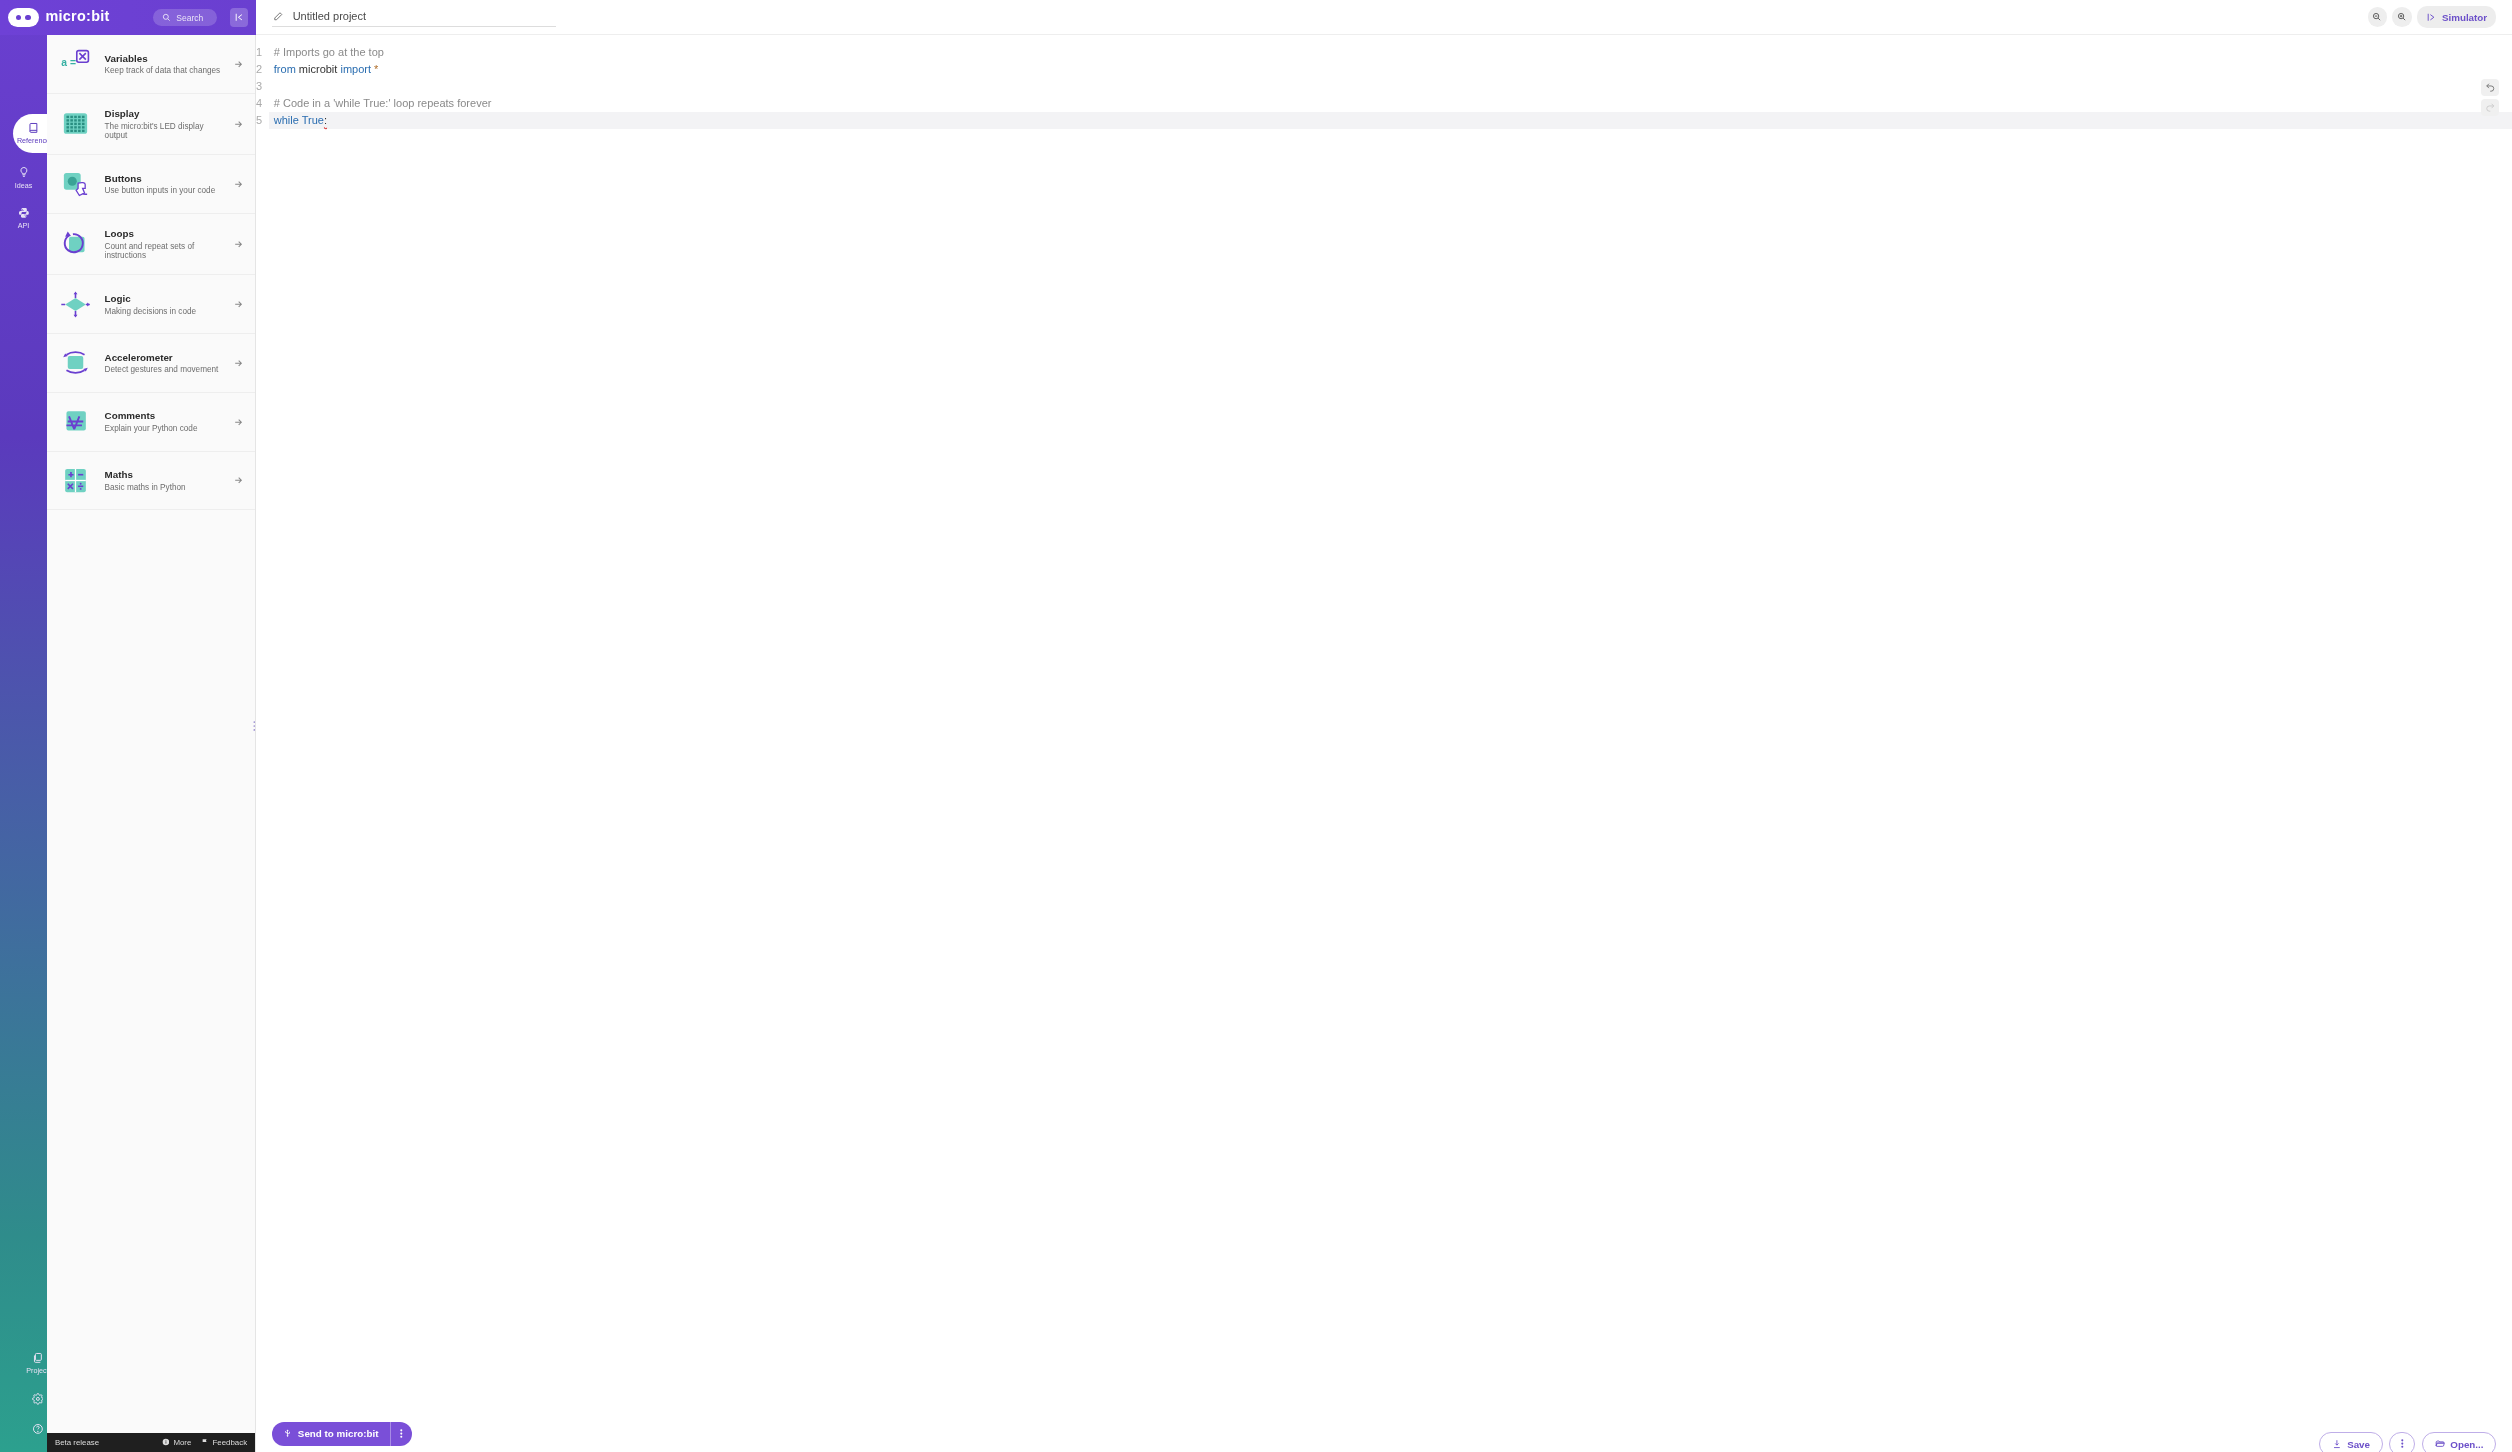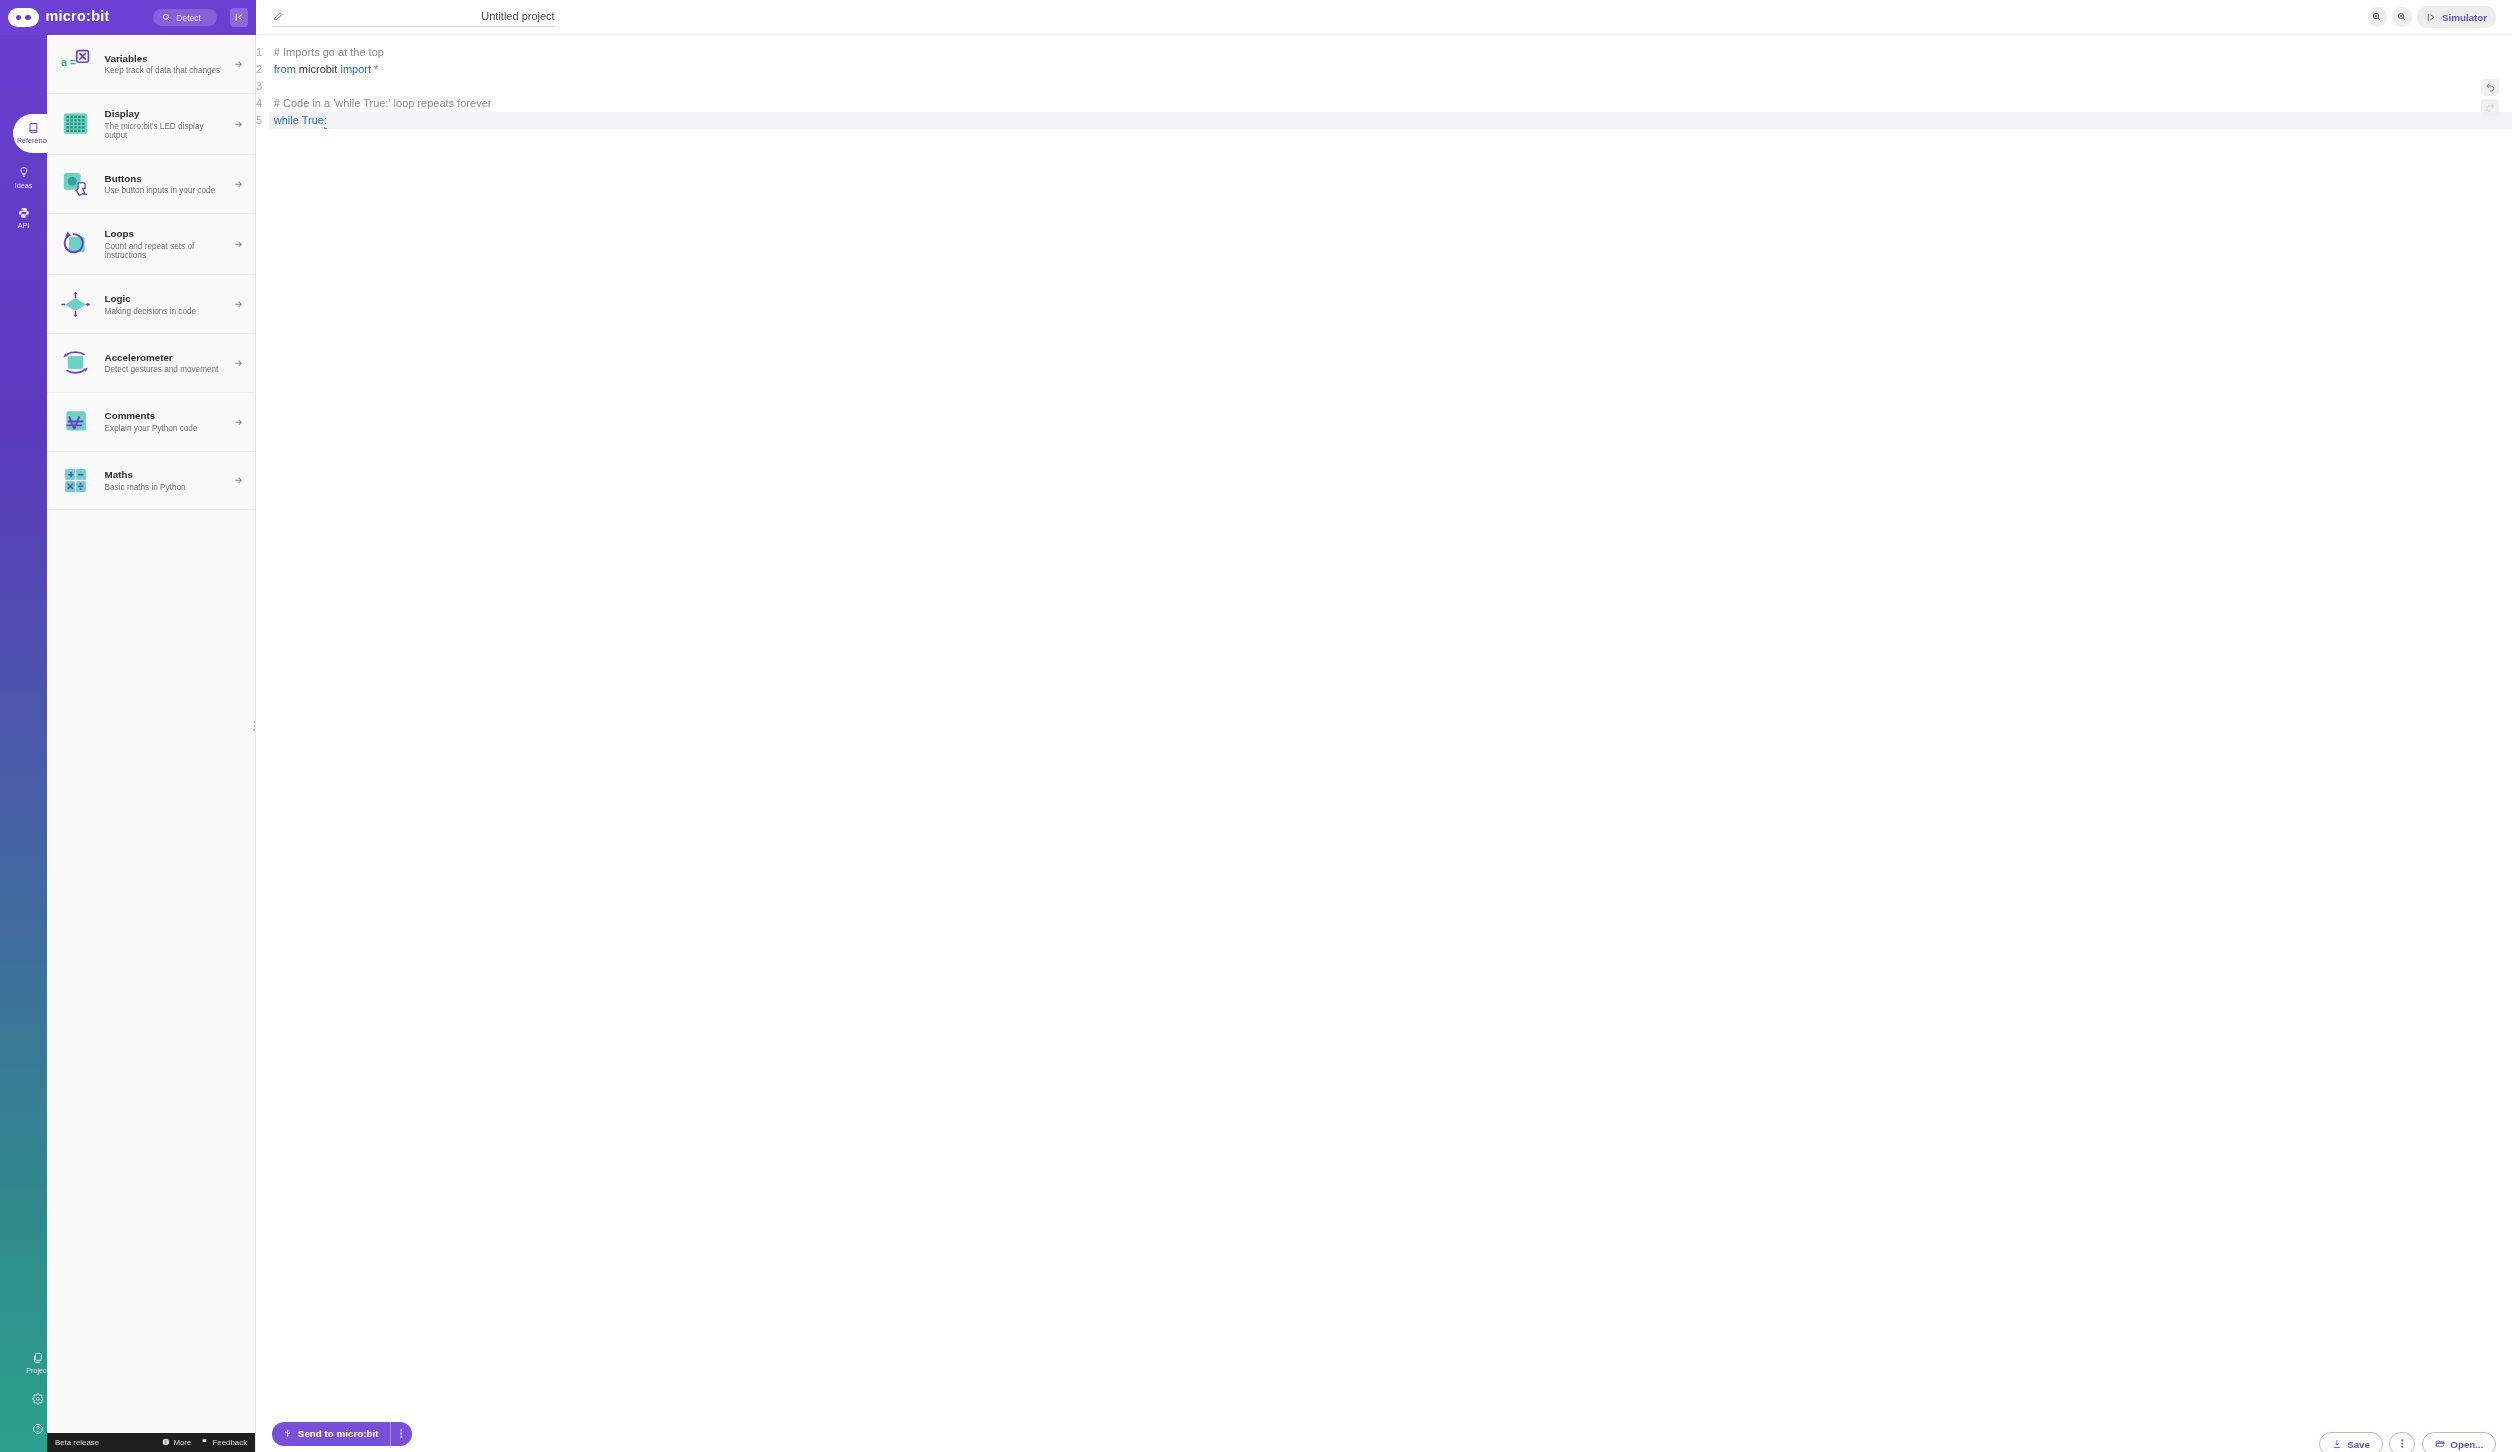--- a/index.html
+++ b/index.html
@@ -59,21 +59,21 @@
 
 .drag-handle { position:absolute; right:-3.3px; top:50%; transform:translateY(-50%); color:#9b8ed1; cursor:ew-resize; z-index:3; }
 
 
 .main { flex:1; display:flex; flex-direction:column; min-width:0; }
 .editor-header {
   height:35px; display:flex; align-items:center; padding:0 15.7px; gap:10.5px;
   border-bottom:0.7px solid #eee;
 }
 .editor-header .title-wrap { display:flex; align-items:center; gap:9.2px; border-bottom:0.7px solid #ddd; padding:2.6px 1.3px 3.9px; }
-.editor-header .proj-title { font-size:11px; color:#4a4a4a; border:none; outline:none; background:transparent; min-width:262px;text-align:right; }
+.editor-header .proj-title { font-size:11px; color:#4a4a4a; border:none; outline:none; background:transparent; min-width:262px; }
 .editor-header .right-tools { margin-left:auto; display:flex; align-items:center; gap:5.2px; }
 .zoom-btn { width:19.6px; height:19.6px; border-radius:9.8px; background:#eee; display:flex; align-items:center; justify-content:center; color:#555; cursor:pointer; }
 .sim-btn { display:flex; align-items:center; gap:5.2px; background:#ededed; color:#6c50c9; font-weight:600; padding:5.2px 9.2px; border-radius:10px; cursor:pointer; font-size:9.8px; }
 
 .code-area { flex:1; display:flex; font-family: "SFMono-Regular", Consolas, "Liberation Mono", Menlo, monospace; font-size:11px; line-height:1.55; position:relative; overflow:auto; }
 .gutter { width:38px; text-align:right; color:#aaa; padding:9.2px 6.5px 0 0; user-select:none; position:relative; }
 .gutter .ln { height:17px; position:relative; }
 .code-lines { padding:9.2px 0 0 5.2px; }
 .code-lines .cl { height:17px; white-space:pre; }
 .code-lines .cl.active { background:#f3f3f5; margin-left:-5.2px; padding-left:5.2px; width:calc(100vw - 262px); }
@@ -116,21 +116,21 @@
         <span></span>
         <span></span>
       </div>
     <span class="brand-text">micro:bit</span>
   </div>
   <div class="search-pill">
     <svg width="9.2" height="9.2" viewBox="0 0 24 24" fill="none" stroke="currentColor" stroke-width="2.4">
         <circle cx="10" cy="10" r="6.5"></circle>
         <line x1="20" y1="20" x2="15" y2="15"></line>
       </svg>
-    <span>Detect</span>
+    <span>Search</span>
   </div>
   <div class="collapse-btn">
     <svg width="10.5" height="10.5" viewBox="0 0 24 24" fill="none" stroke="currentColor" stroke-width="2.2">
         <line x1="5" y1="4" x2="5" y2="20"></line>
         <polyline points="18 6 10 12 18 18"></polyline>
       </svg>
   </div>
 </div>
 
 <div class="nav-rail">

